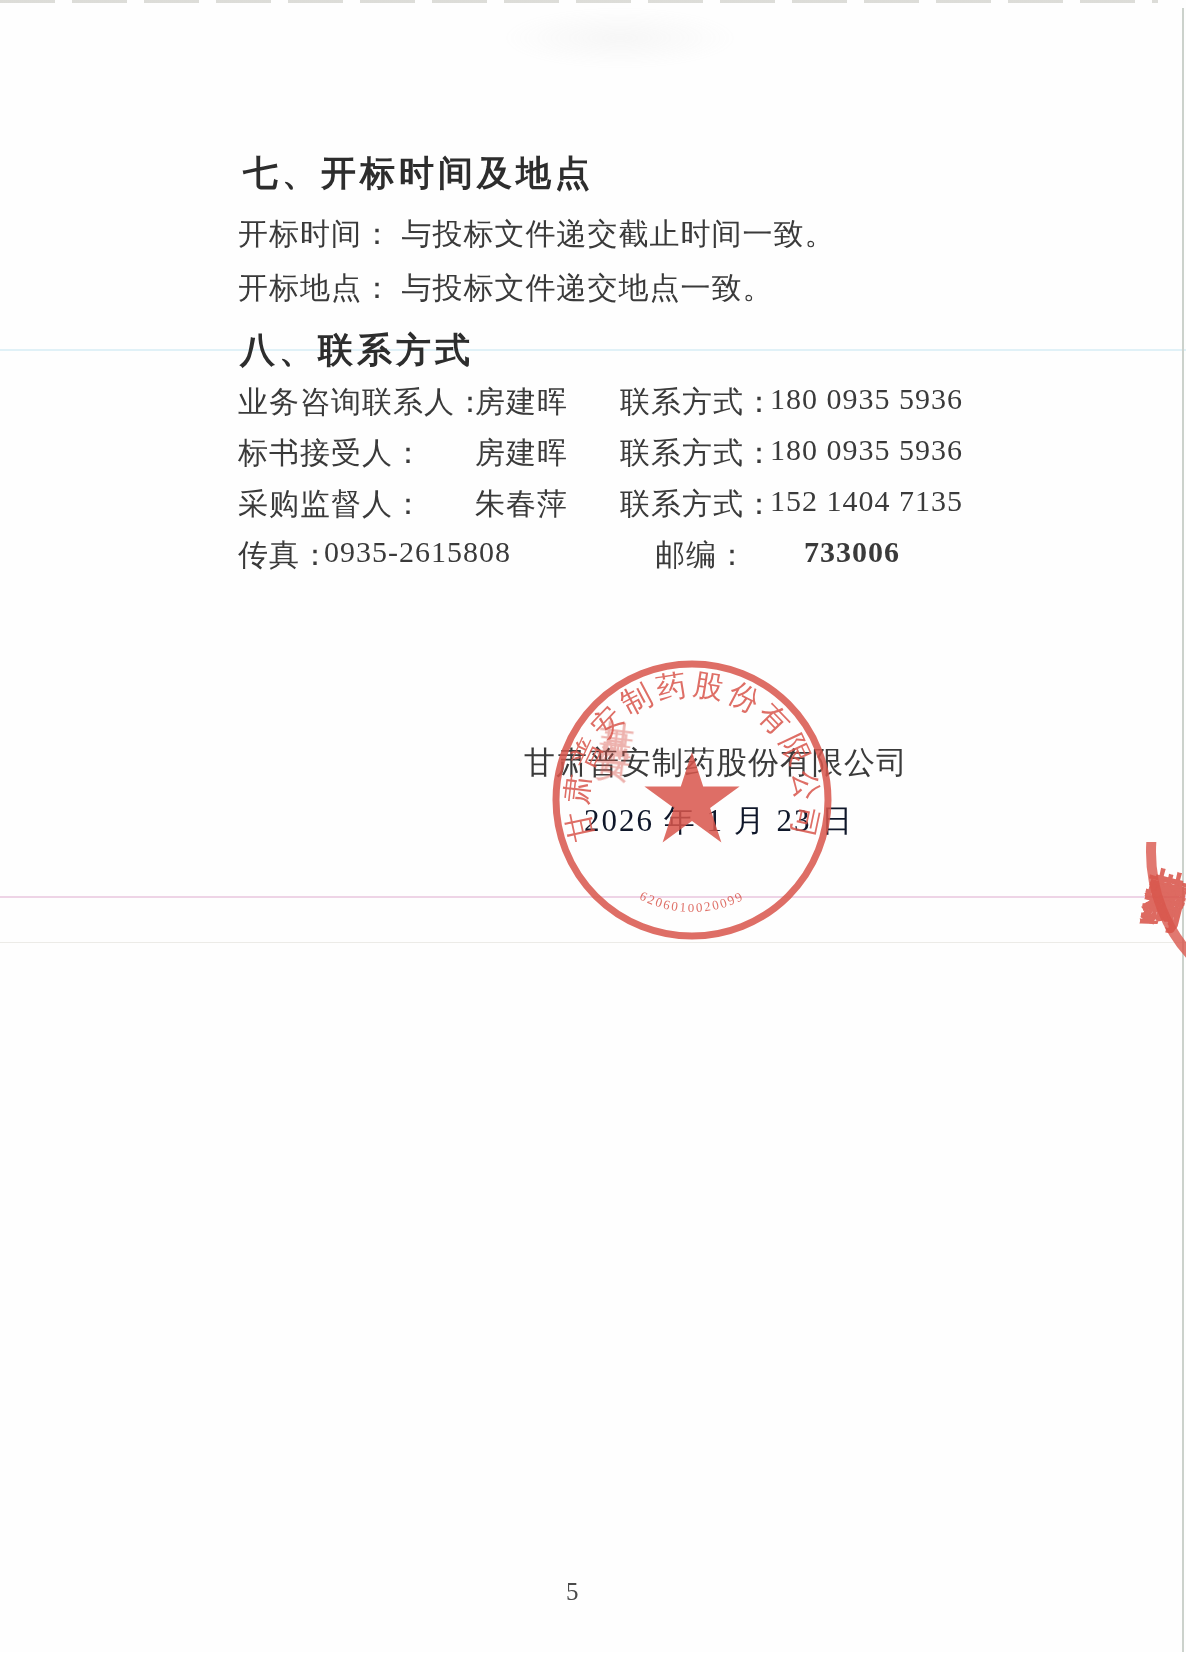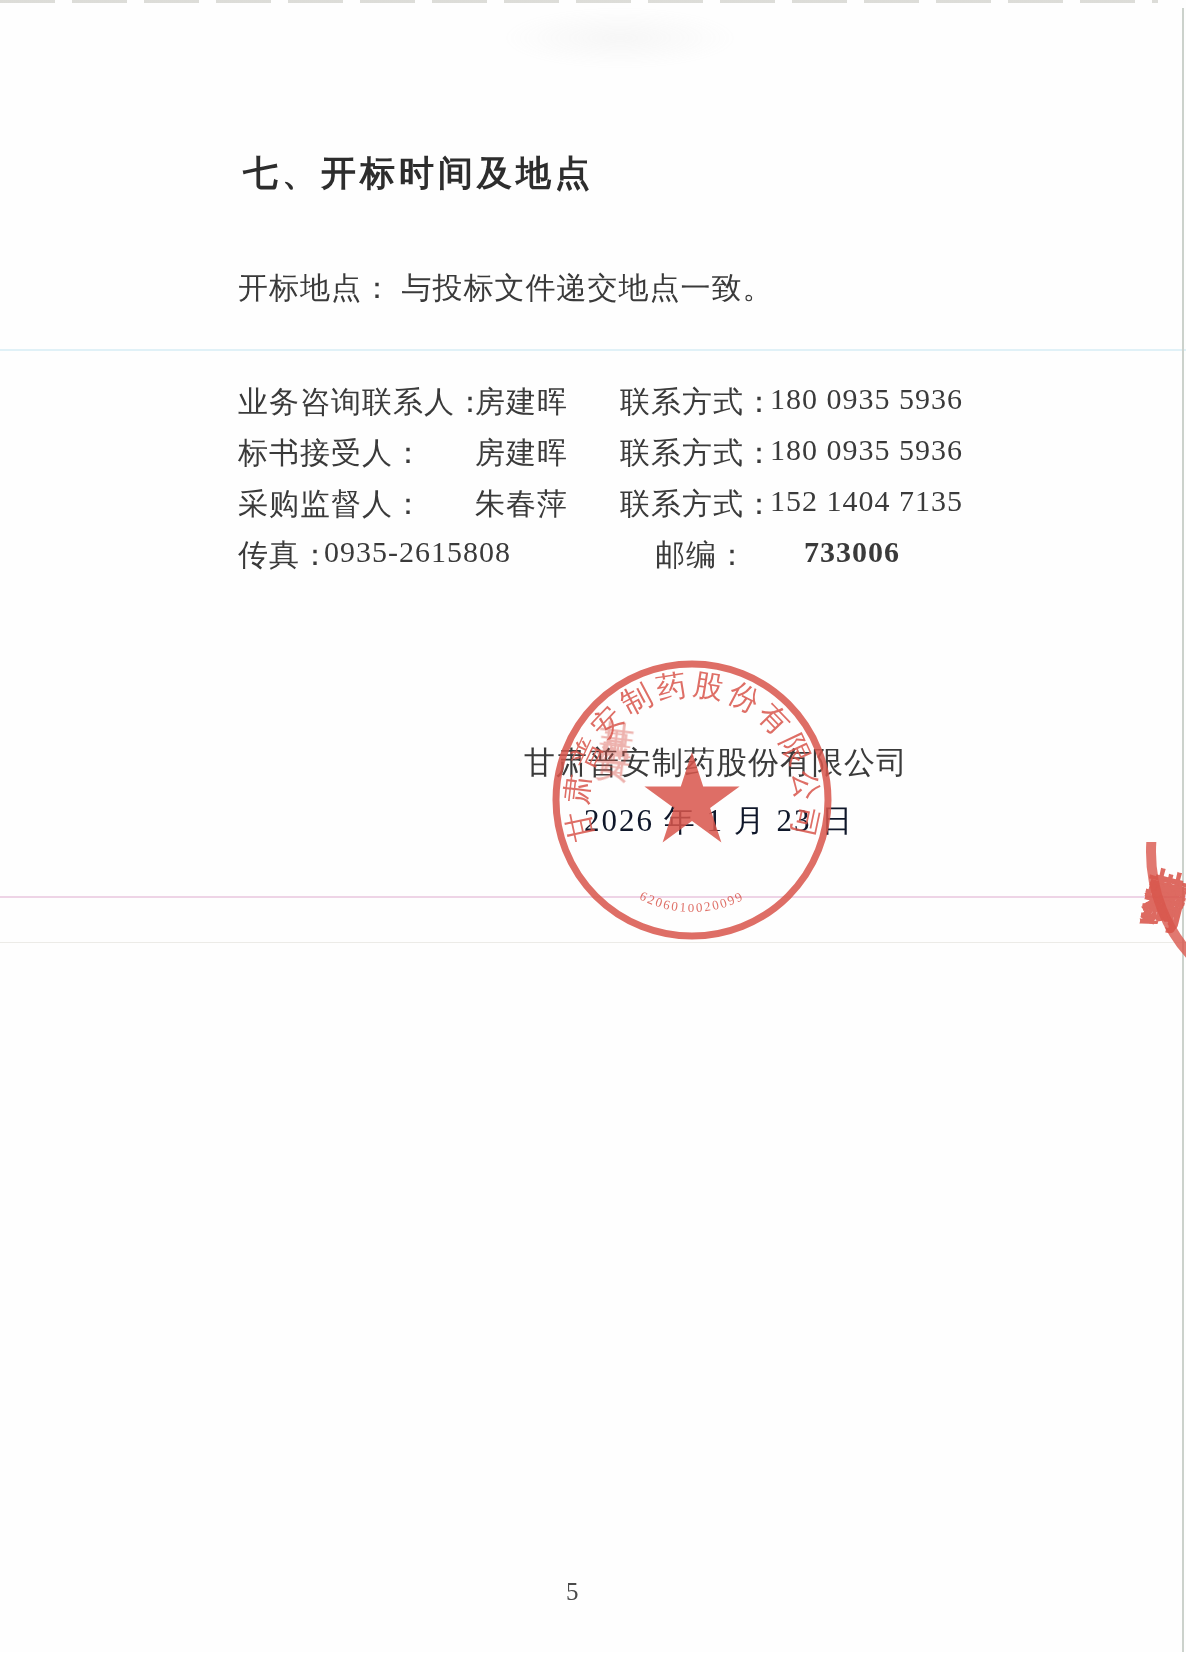--- a/index.html
+++ b/index.html
@@ -87,22 +87,24 @@
 <div class="page">
 
   <div class="ghost-smudge"></div>
   <div class="scan-line line-blue"></div>
   <div class="scan-line line-pink"></div>
   <div class="scan-line line-gray"></div>
   <div class="line-bottom"></div>
   <div class="vline-right"></div>
 
   <h2 class="abs heading" style="left:243px; top:150px;">七、开标时间及地点</h2>
+  <p class="abs body-line" style="left:238px; top:214px;">开标时间： 与投标文件递交截止时间一致。</p>
   <p class="abs body-line" style="left:238px; top:268px;">开标地点： 与投标文件递交地点一致。</p>
 
+  <h2 class="abs heading" style="left:240px; top:327px;">八、联系方式</h2>
 
   <div class="abs crow body-line" style="top:382px;">
     <span class="c-label">业务咨询联系人：</span>
     <span class="c-name">房建晖</span>
     <span class="c-plabel">联系方式：</span>
     <span class="c-pval num">180 0935 5936</span>
   </div>
 
   <div class="abs crow body-line" style="top:433px;">
     <span class="c-label">标书接受人：</span>

